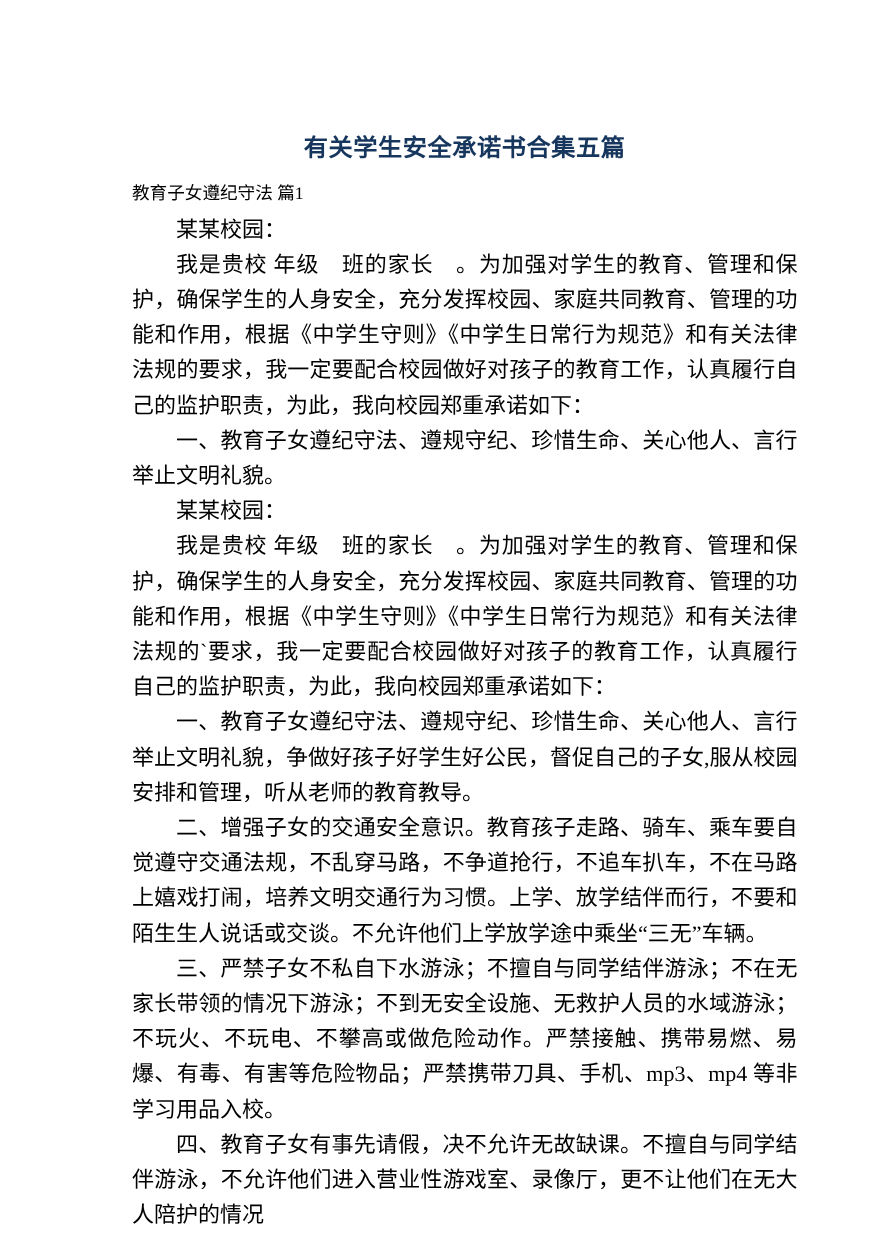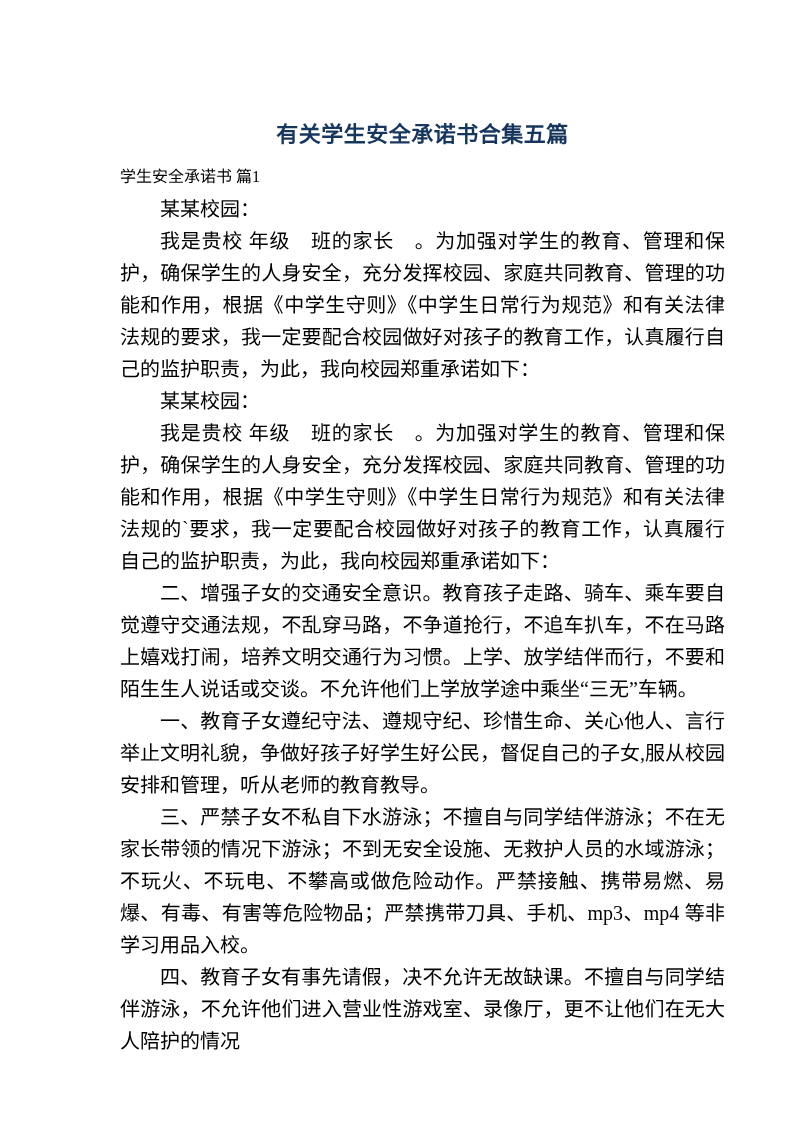--- a/index.html
+++ b/index.html
@@ -40,23 +40,24 @@
     color: var(--body-color, #000000);
     word-break: break-all;
   }
 </style>
 </head>
 <body>
 
 <div class="page">
   <h1 class="doc-title">有关学生安全承诺书合集五篇</h1>
 
-  <p class="doc-subtitle">学生安全承诺书 篇1</p>
+  <p class="doc-subtitle">教育子女遵纪守法 篇1</p>
 
   <p class="para">某某校园：</p>
   <p class="para">我是贵校 年级　班的家长　。为加强对学生的教育、管理和保护，确保学生的人身安全，充分发挥校园、家庭共同教育、管理的功能和作用，根据《中学生守则》《中学生日常行为规范》和有关法律法规的要求，我一定要配合校园做好对孩子的教育工作，认真履行自己的监护职责，为此，我向校园郑重承诺如下：</p>
+  <p class="para">一、教育子女遵纪守法、遵规守纪、珍惜生命、关心他人、言行举止文明礼貌。</p>
   <p class="para">某某校园：</p>
   <p class="para">我是贵校 年级　班的家长　。为加强对学生的教育、管理和保护，确保学生的人身安全，充分发挥校园、家庭共同教育、管理的功能和作用，根据《中学生守则》《中学生日常行为规范》和有关法律法规的`要求，我一定要配合校园做好对孩子的教育工作，认真履行自己的监护职责，为此，我向校园郑重承诺如下：</p>
+  <p class="para">一、教育子女遵纪守法、遵规守纪、珍惜生命、关心他人、言行举止文明礼貌，争做好孩子好学生好公民，督促自己的子女,服从校园安排和管理，听从老师的教育教导。</p>
   <p class="para">二、增强子女的交通安全意识。教育孩子走路、骑车、乘车要自觉遵守交通法规，不乱穿马路，不争道抢行，不追车扒车，不在马路上嬉戏打闹，培养文明交通行为习惯。上学、放学结伴而行，不要和陌生生人说话或交谈。不允许他们上学放学途中乘坐“三无”车辆。</p>
-  <p class="para">一、教育子女遵纪守法、遵规守纪、珍惜生命、关心他人、言行举止文明礼貌，争做好孩子好学生好公民，督促自己的子女,服从校园安排和管理，听从老师的教育教导。</p>
   <p class="para">三、严禁子女不私自下水游泳；不擅自与同学结伴游泳；不在无家长带领的情况下游泳；不到无安全设施、无救护人员的水域游泳；不玩火、不玩电、不攀高或做危险动作。严禁接触、携带易燃、易爆、有毒、有害等危险物品；严禁携带刀具、手机、mp3、mp4 等非学习用品入校。</p>
   <p class="para">四、教育子女有事先请假，决不允许无故缺课。不擅自与同学结伴游泳，不允许他们进入营业性游戏室、录像厅，更不让他们在无大人陪护的情况</p>
 </div>
 
 </body></html>

